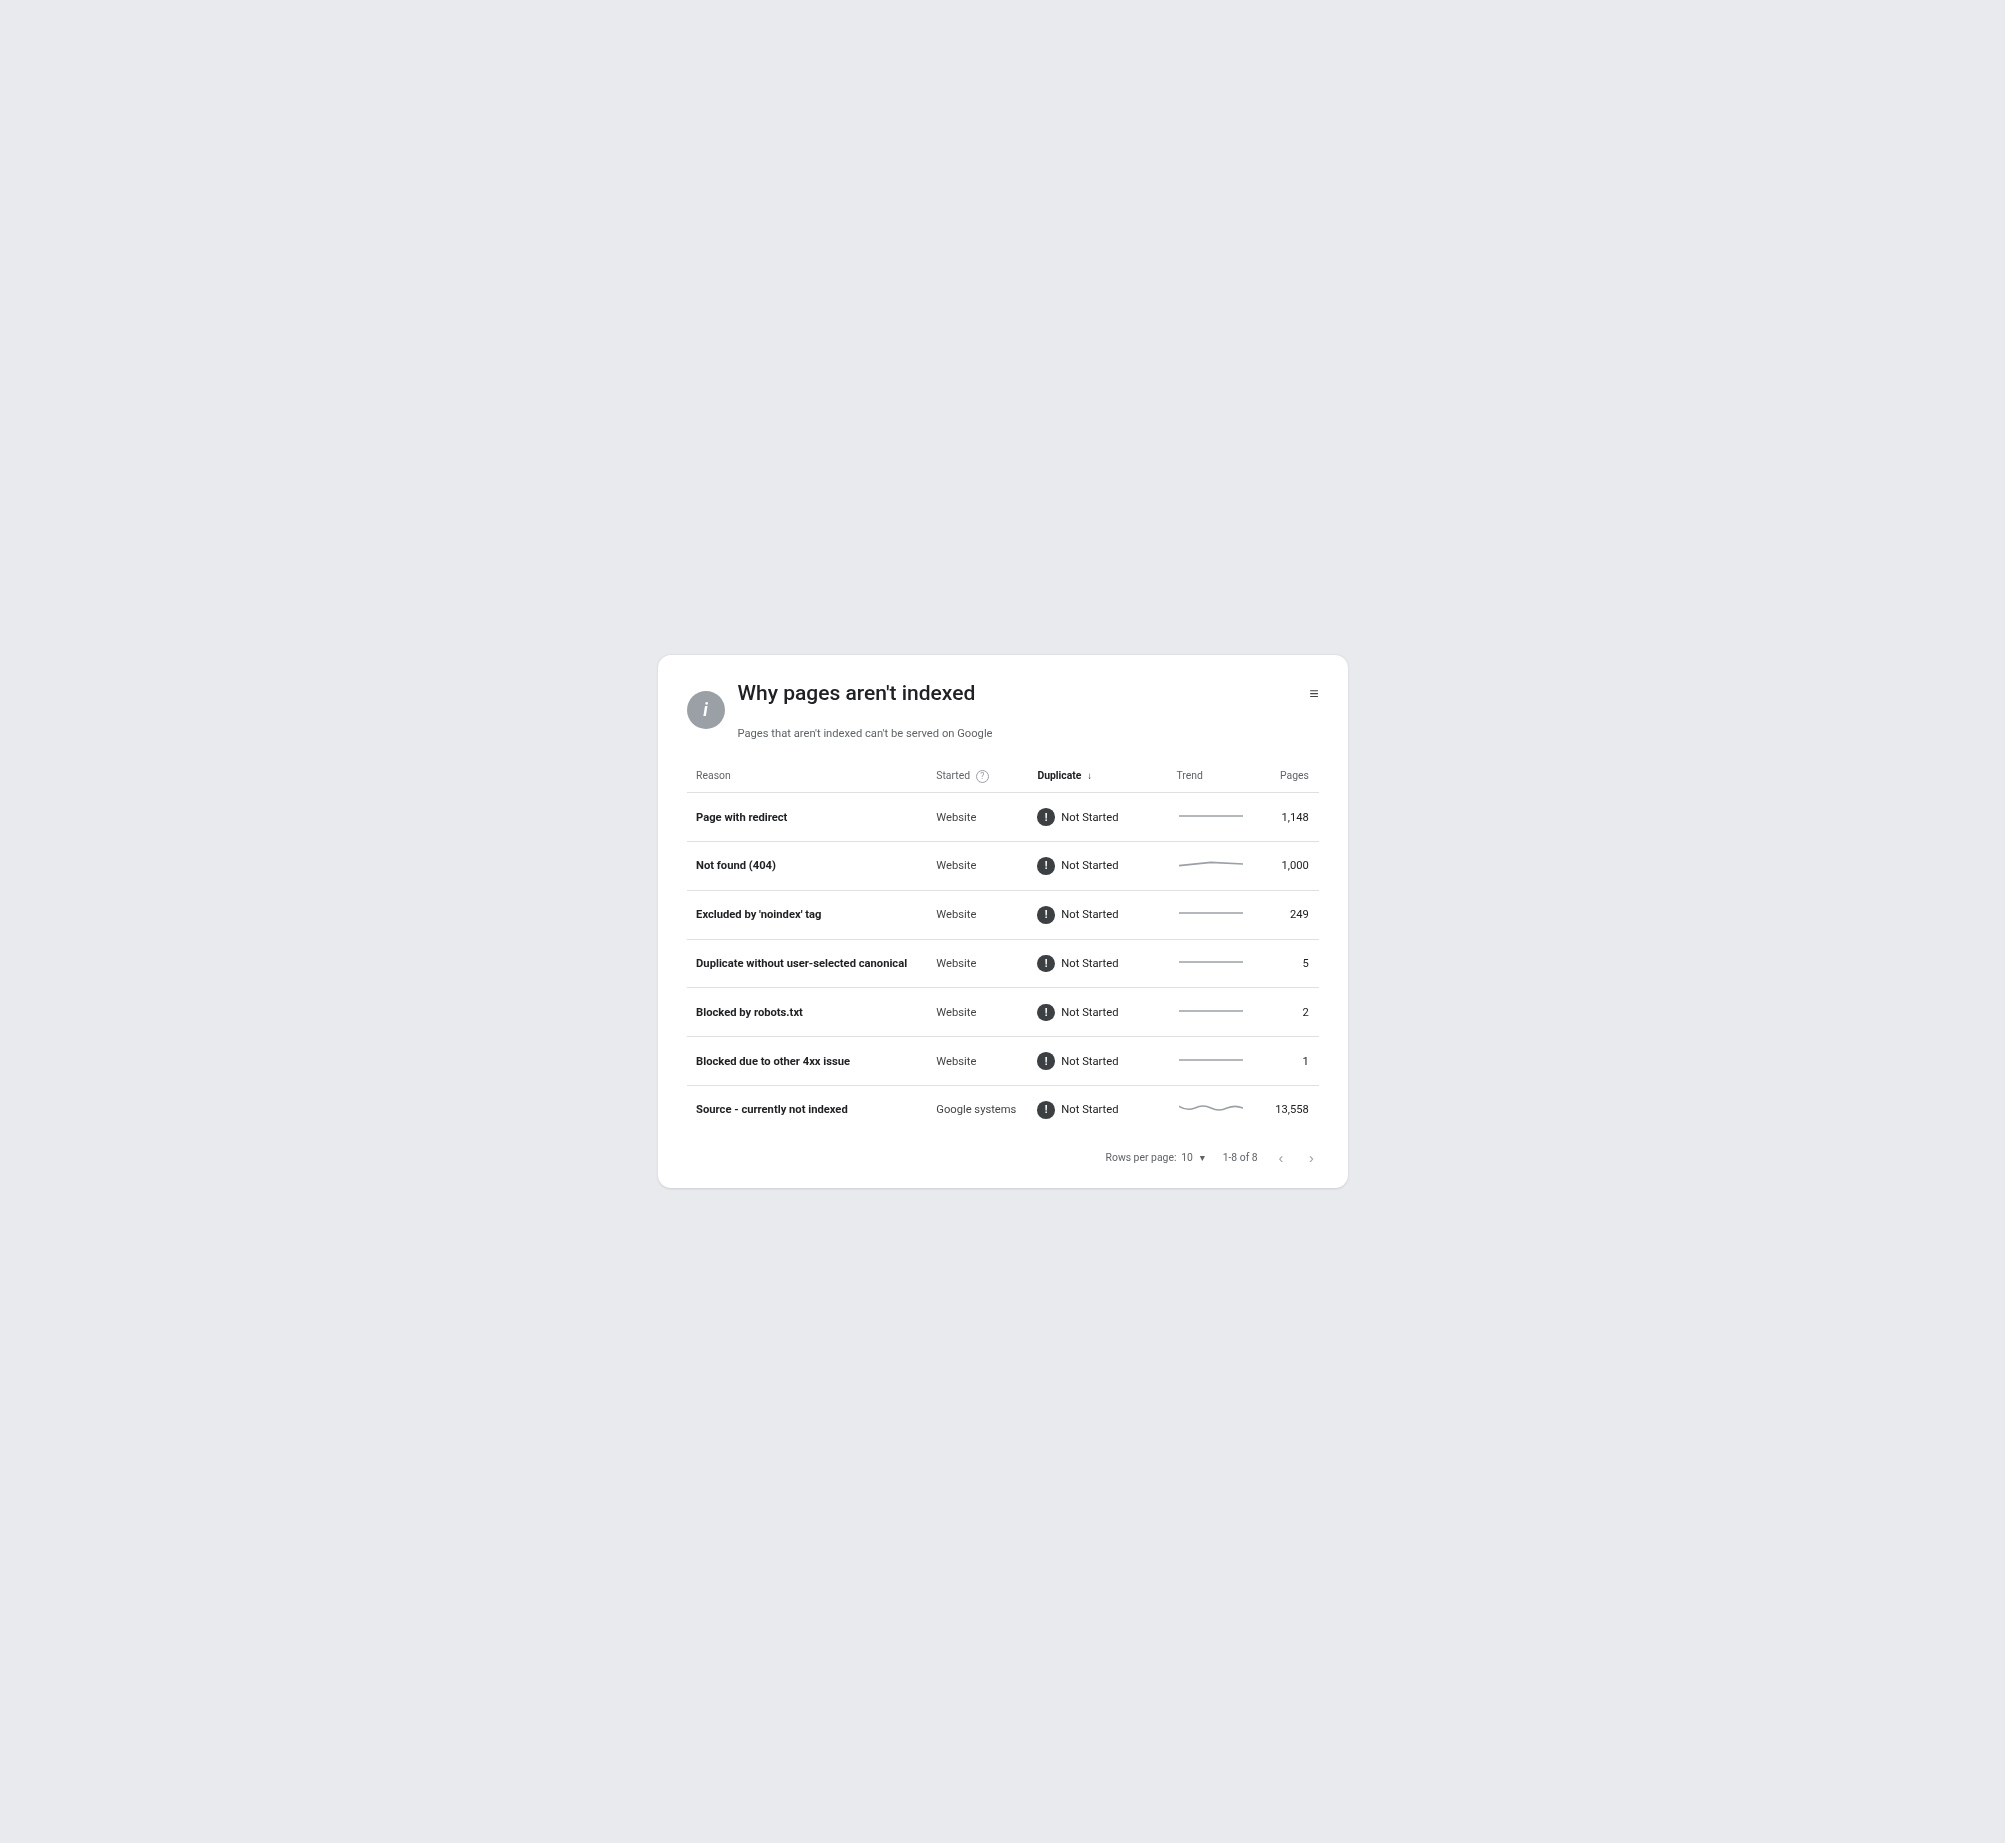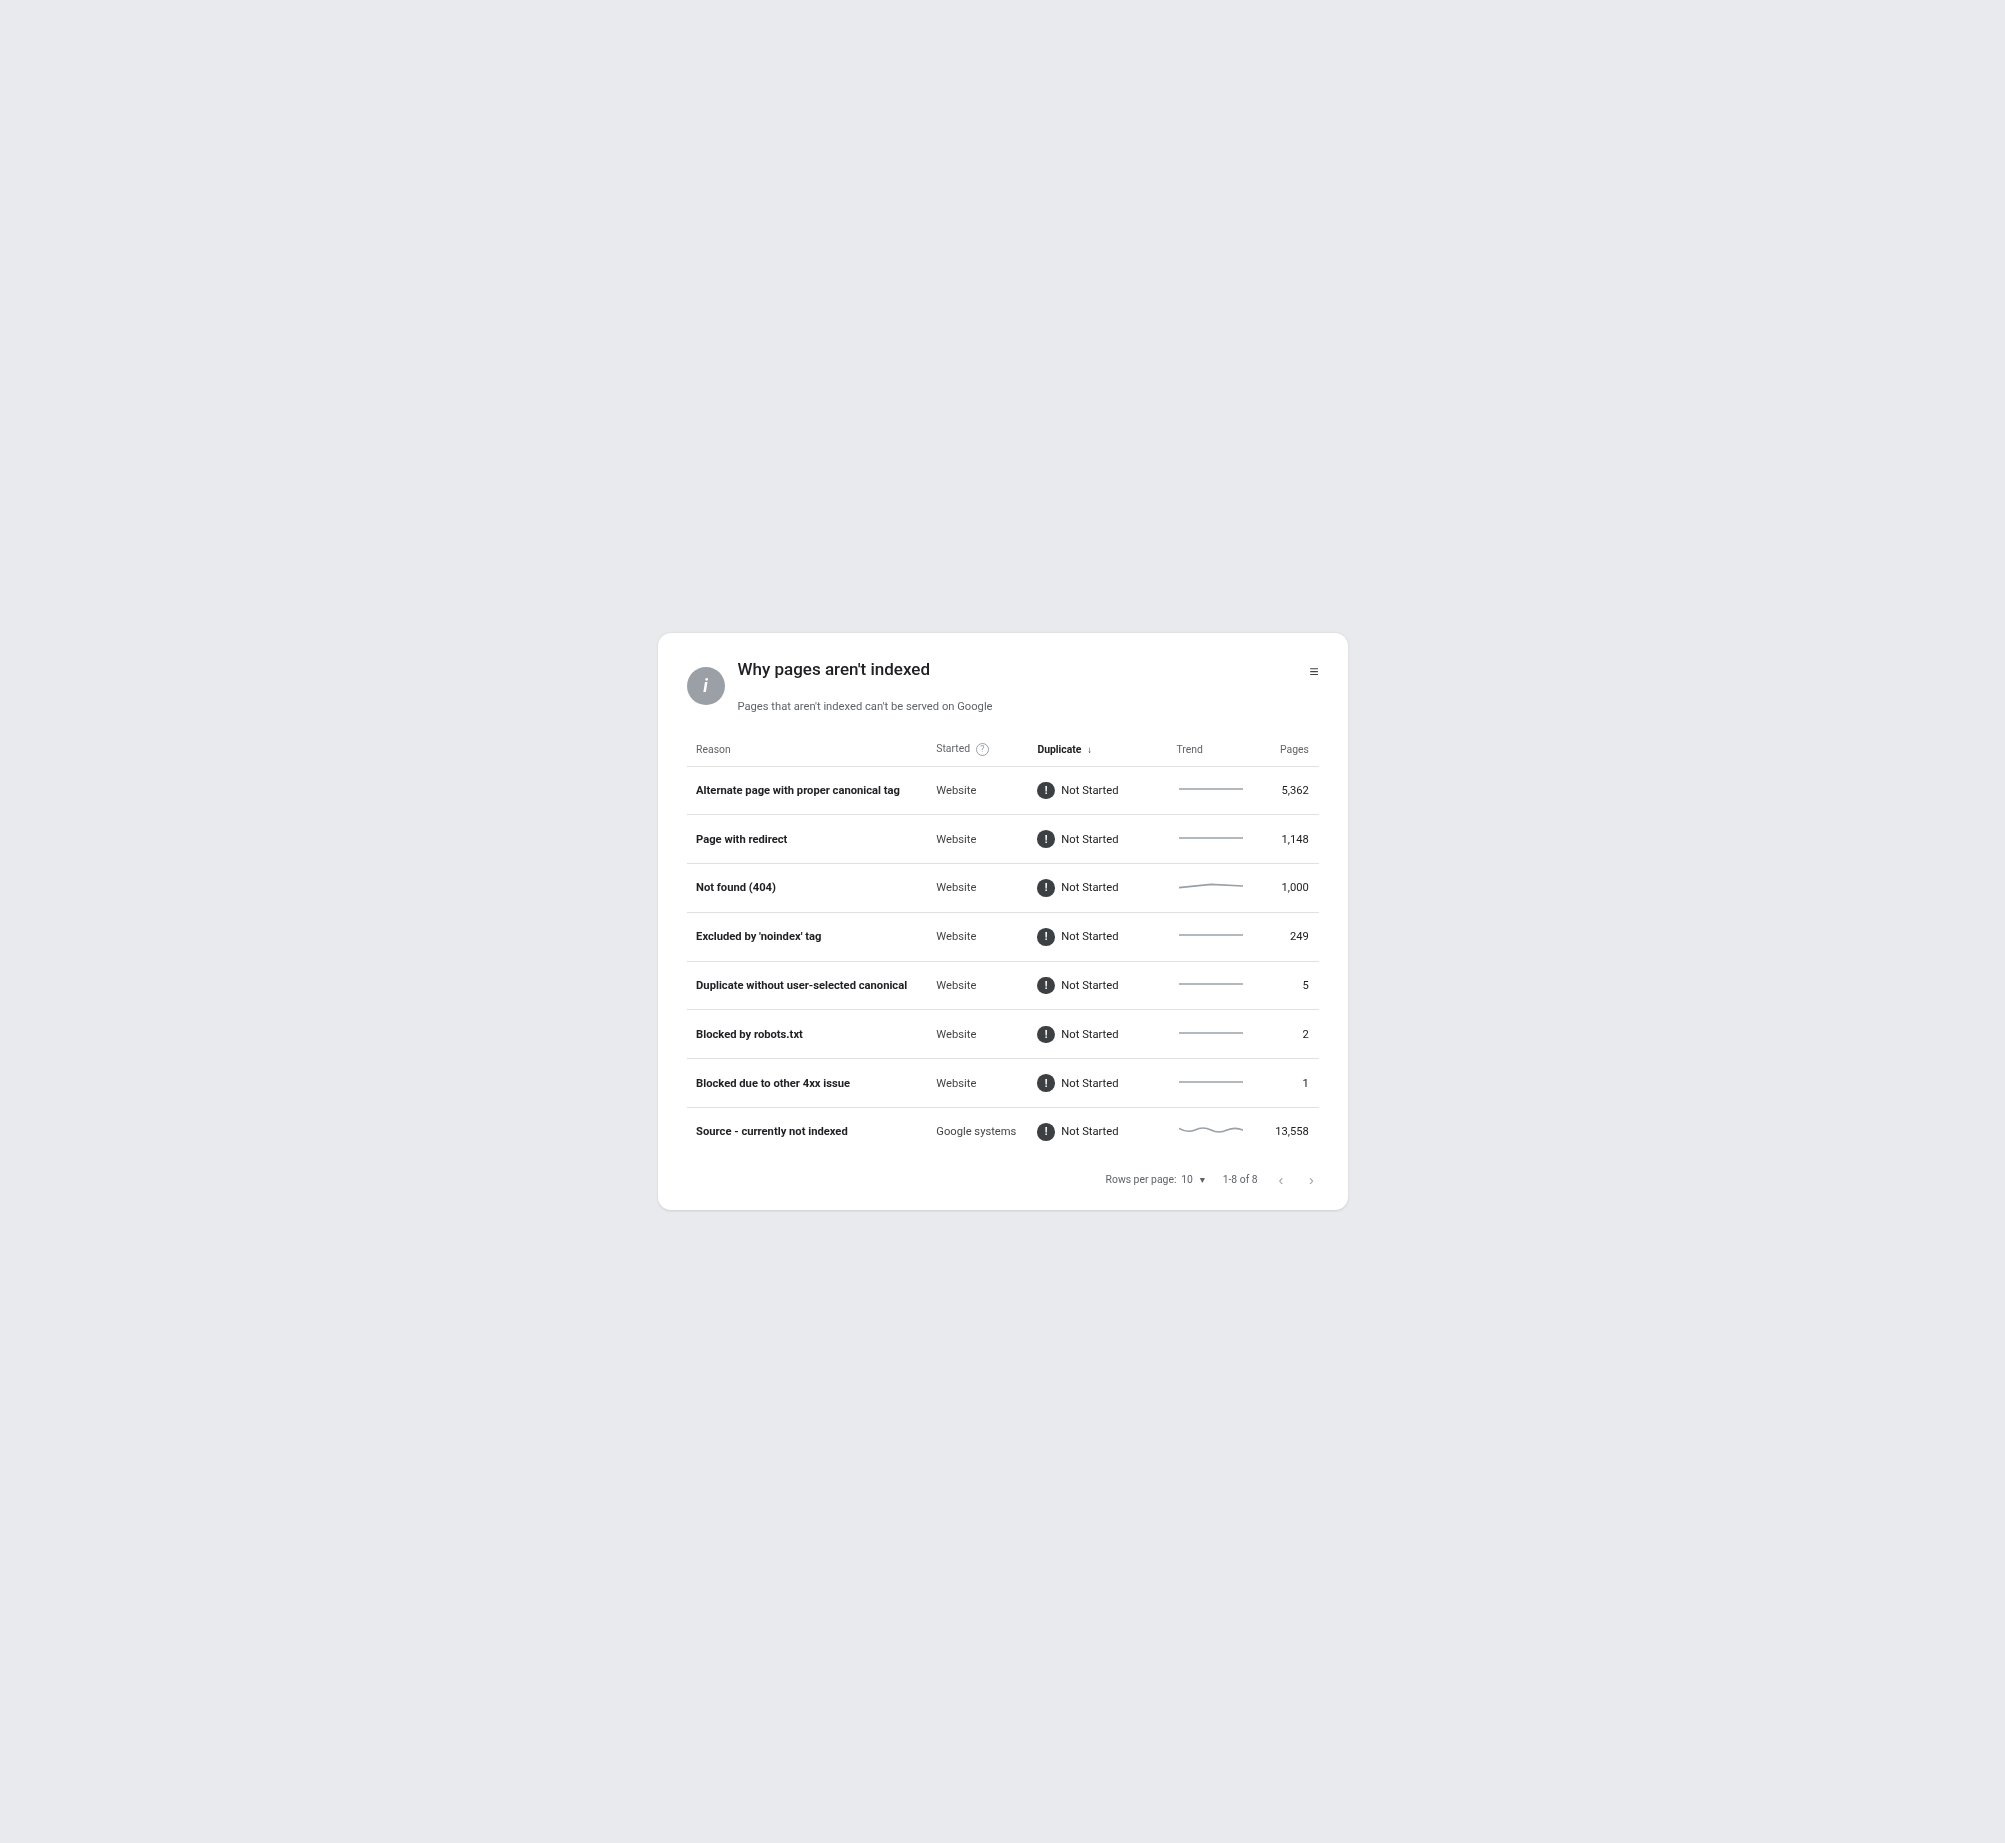--- a/index.html
+++ b/index.html
@@ -44,21 +44,21 @@
       font-size: 17.6px;
       font-weight: 700;
       display: flex;
       align-items: center;
       justify-content: center;
       flex-shrink: 0;
       font-style: italic;
     }
 
     .header-text h1 {
-      font-size: 17px;
+      font-size: 21px;
       font-weight: 500;
       color: #202124;
       line-height: 1.2;
     }
 
     .header-text p {
       font-size: 11.2px;
       color: #5f6368;
       margin-top: 21px;
     }
@@ -257,38 +257,20 @@
         </th>
         <th style="width:14%; ">
           <span>Trend</span>
         </th>
         <th class="pages-col" style="width:10%">
           <span>Pages</span>
         </th>
       </tr>
     </thead>
     <tbody id="table-body">
-    <tr>
-      <td class="reason-cell">Alternate page with proper canonical tag</td>
-      <td class="source-cell">Website</td>
-      <td>
-        <div class="validation-cell">
-          <div class="not-started-icon">!</div>
-          <span class="not-started-label">Not Started</span>
-        </div>
-      </td>
-      <td class="trend-cell">
-        <div class="trend-line">
-          <svg viewBox="0 0 80 20">
-            <path d="M0,10 L80,10" stroke="#9aa0a6" stroke-width="2" fill="none" stroke-linecap="round"></path>
-          </svg>
-        </div>
-      </td>
-      <td class="pages-cell">5,362</td>
-    </tr>
         <tr>
       <td class="reason-cell">Page with redirect</td>
       <td class="source-cell">Website</td>
       <td>
         <div class="validation-cell">
           <div class="not-started-icon">!</div>
           <span class="not-started-label">Not Started</span>
         </div>
       </td>
       <td class="trend-cell">

